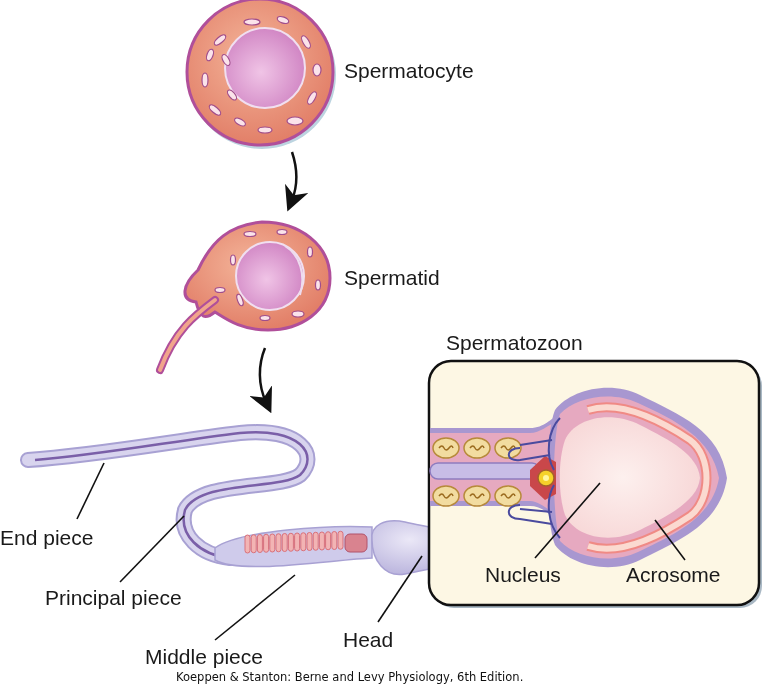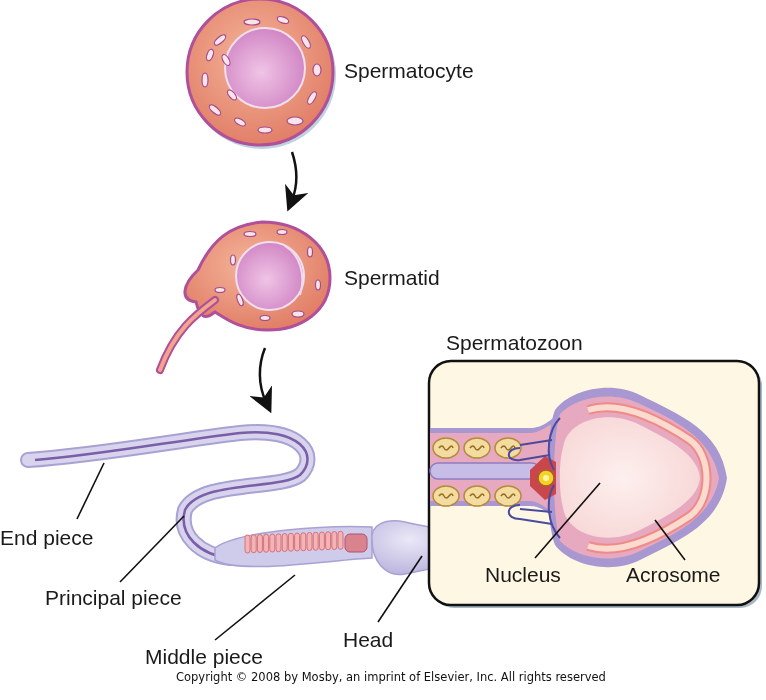--- a/index.html
+++ b/index.html
@@ -171,14 +171,14 @@
     </g>
 
     <line x1="600" y1="483" x2="535" y2="558" stroke="#111" stroke-width="1.6"></line>
     <line x1="655" y1="520" x2="685" y2="560" stroke="#111" stroke-width="1.6"></line>
   </g>
   <text class="lbl" x="485" y="582">Nucleus</text>
   <text class="lbl" x="626" y="582">Acrosome</text>
 </svg>
 
 <div class="credit">
-  <div>Copyright © 2008 by Mosby, an imprint of Elsevier, Inc. All rights reserved</div>
+  <div>Koeppen &amp; Stanton: Berne and Levy Physiology, 6th Edition.</div>
 </div>
 
 </body></html>

